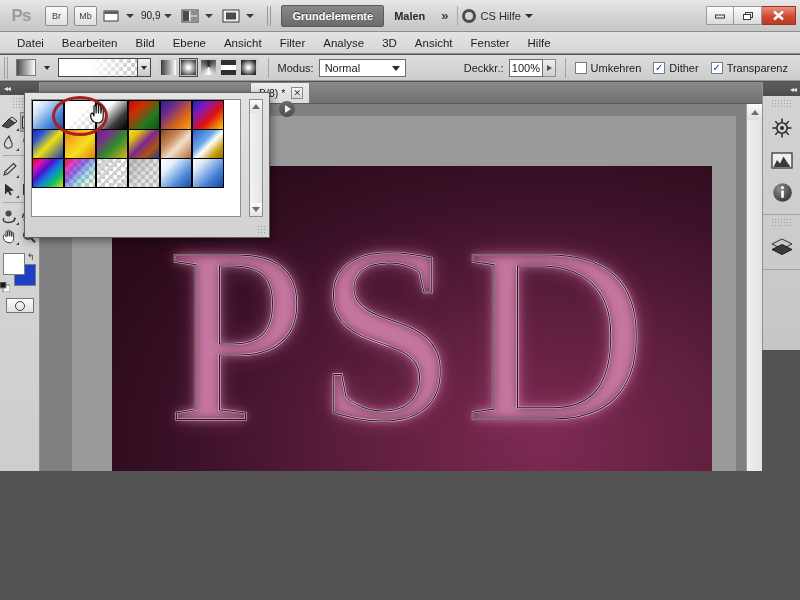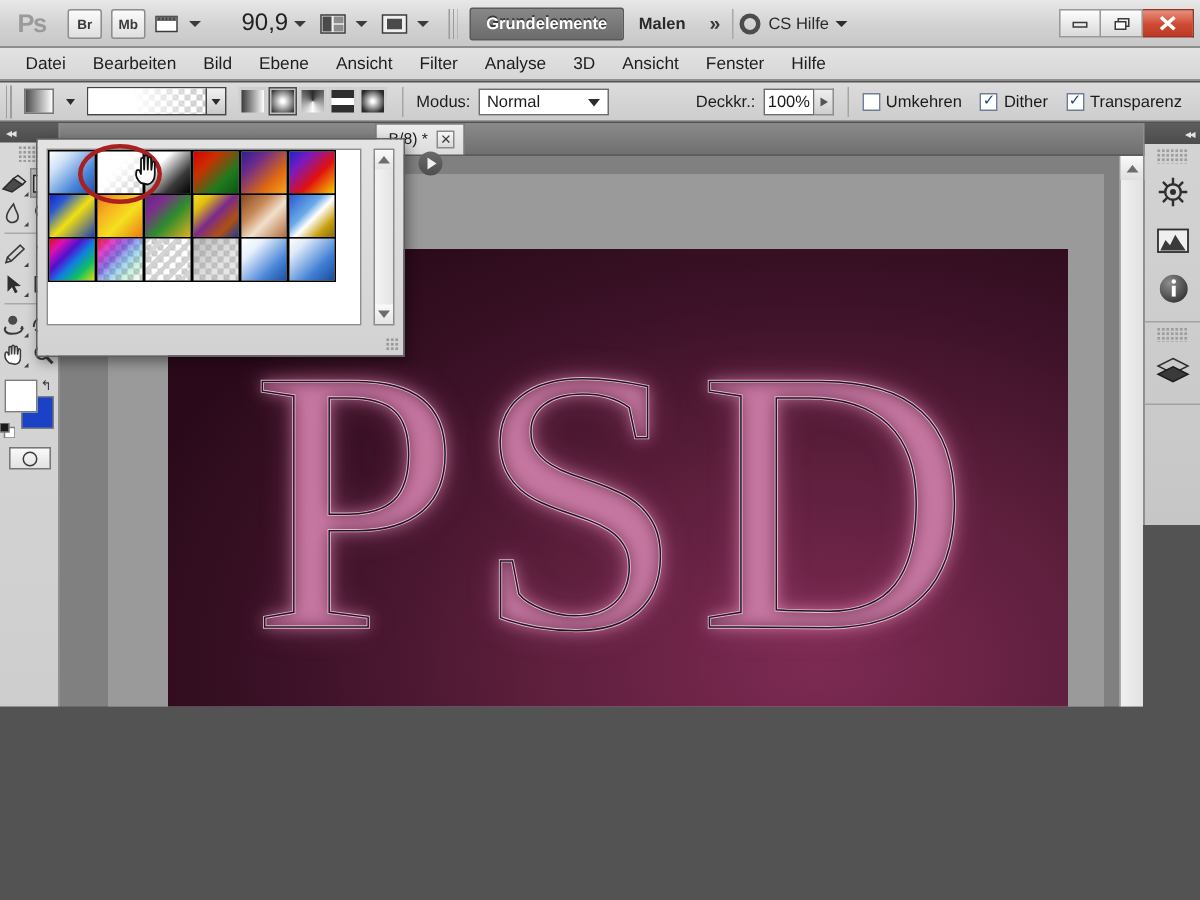--- a/index.html
+++ b/index.html
@@ -24,27 +24,27 @@
   .ps-logo {
     width:42px; height:30px; display:flex; align-items:center; justify-content:center;
     font-family:"Liberation Sans", sans-serif; font-size:17px; font-weight:bold;
     color:#9a9a9a; letter-spacing:-1px;
   }
   .appbtn {
     height:20px; min-width:23px; margin:0 3px;
     background: linear-gradient(#fbfbfb,#dfdfdf);
     border:1px solid #8d8d8d; border-radius:2px;
     display:flex; align-items:center; justify-content:center;
-    font-size:9px; font-weight:bold; color:#3a3a3a; padding:0 3px;
+    font-size:9px; font-weight:normal; color:#3a3a3a; padding:0 3px;
   }
   .caret {
     width:0;height:0;border-left:4px solid transparent;border-right:4px solid transparent;
     border-top:4px solid #3b3b3b; margin:0 7px 0 4px;
   }
-  .zoomval { font-size:16px; color:#222; margin-left:20px; }
+  .zoomval { font-size:10px; color:#222; margin-left:0; }
   .iconbtn { width:22px; height:18px; display:flex; align-items:center; justify-content:center; }
   .sep-vert { width:1px; height:20px; background:#a8a8a8; margin:0 4px; }
   .grip { width:6px; height:20px;
     background: repeating-linear-gradient(to right,#9b9b9b 0 1px,transparent 1px 3px);
     margin-left:6px; }
   .ws-tab {
     height:22px; padding:0 10px; display:flex;align-items:center;
     font-size:11px; font-weight:bold; color:#2a2a2a; border-radius:2px;
   }
   .ws-tab.active {

